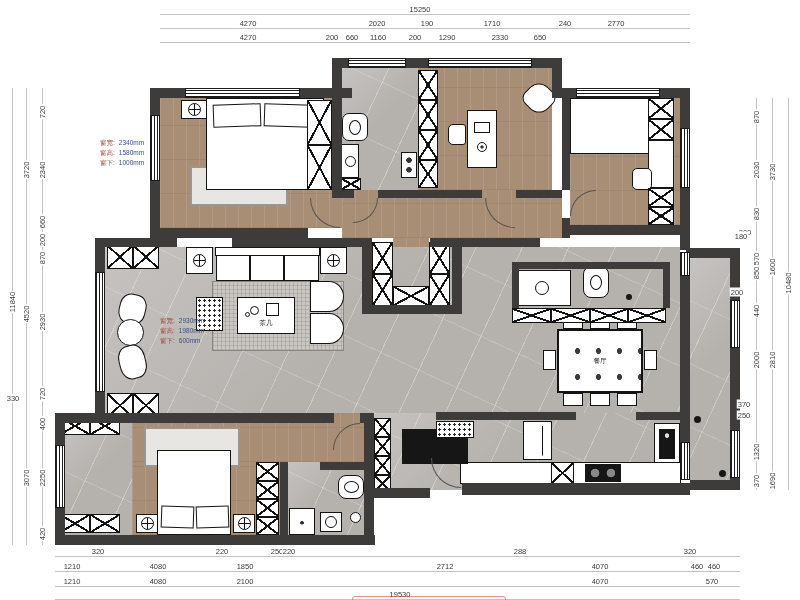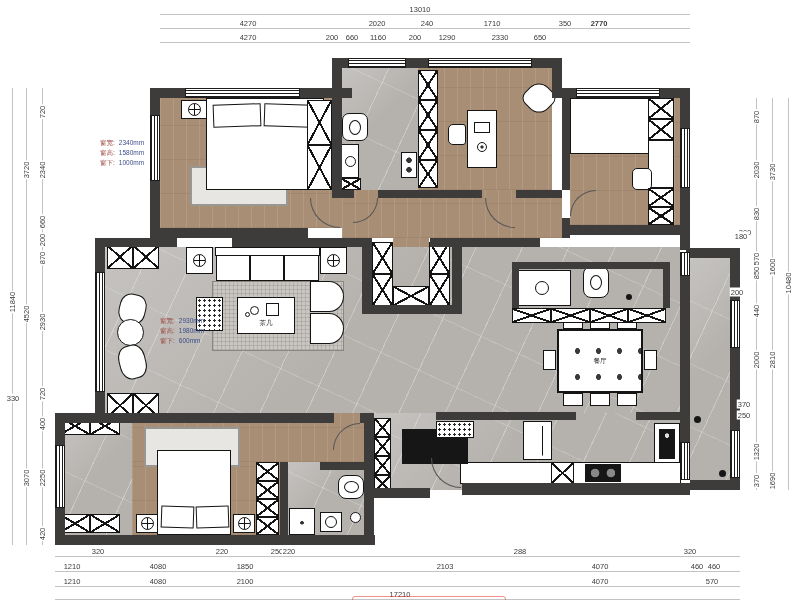--- a/index.html
+++ b/index.html
@@ -289,54 +289,54 @@
   <div class="dl" style="left:55px;top:586px;width:685px;height:1px"></div>
   <div class="dl" style="left:55px;top:599px;width:685px;height:1px"></div>
   <div class="dl" style="left:12px;top:88px;width:1px;height:457px"></div>
   <div class="dl" style="left:26px;top:88px;width:1px;height:457px"></div>
   <div class="dl" style="left:42px;top:88px;width:1px;height:457px"></div>
   <div class="dl" style="left:756px;top:98px;width:1px;height:392px"></div>
   <div class="dl" style="left:772px;top:98px;width:1px;height:392px"></div>
   <div class="dl" style="left:788px;top:98px;width:1px;height:392px"></div>
 
   <div id="dims">
-      <span class="dt" style="left: 420px; top: 14px;">13010</span>
+      <span class="dt" style="left: 420px; top: 14px;">15250</span>
       <span class="dt" style="left: 248px; top: 28px;">4270</span>
       <span class="dt" style="left: 377px; top: 28px;">2020</span>
-      <span class="dt" style="left: 427px; top: 28px;">240</span>
+      <span class="dt" style="left: 427px; top: 28px;">190</span>
       <span class="dt" style="left: 492px; top: 28px;">1710</span>
-      <span class="dt" style="left: 565px; top: 28px;">350</span>
-      <span class="dt" style="left: 599px; top: 28px; font-weight: bold;">2770</span>
+      <span class="dt" style="left: 565px; top: 28px;">240</span>
+      <span class="dt" style="left: 616px; top: 28px;">2770</span>
       <span class="dt" style="left: 248px; top: 42px;">4270</span>
       <span class="dt" style="left: 332px; top: 42px;">200</span>
       <span class="dt" style="left: 352px; top: 42px;">660</span>
       <span class="dt" style="left: 378px; top: 42px;">1160</span>
       <span class="dt" style="left: 415px; top: 42px;">200</span>
       <span class="dt" style="left: 447px; top: 42px;">1290</span>
       <span class="dt" style="left: 500px; top: 42px;">2330</span>
       <span class="dt" style="left: 540px; top: 42px;">650</span>
       <span class="dt" style="left: 98px; top: 556px;">320</span>
       <span class="dt" style="left: 222px; top: 556px;">220</span>
       <span class="dt" style="left: 277px; top: 556px;">250</span>
       <span class="dt" style="left: 289px; top: 556px;">220</span>
       <span class="dt" style="left: 520px; top: 556px;">288</span>
       <span class="dt" style="left: 690px; top: 556px;">320</span>
       <span class="dt" style="left: 72px; top: 571px;">1210</span>
       <span class="dt" style="left: 158px; top: 571px;">4080</span>
       <span class="dt" style="left: 245px; top: 571px;">1850</span>
-      <span class="dt" style="left: 445px; top: 571px;">2103</span>
+      <span class="dt" style="left: 445px; top: 571px;">2712</span>
       <span class="dt" style="left: 600px; top: 571px;">4070</span>
       <span class="dt" style="left: 697px; top: 571px;">460</span>
       <span class="dt" style="left: 714px; top: 571px;">460</span>
       <span class="dt" style="left: 72px; top: 586px;">1210</span>
       <span class="dt" style="left: 158px; top: 586px;">4080</span>
       <span class="dt" style="left: 245px; top: 586px;">2100</span>
       <span class="dt" style="left: 600px; top: 586px;">4070</span>
       <span class="dt" style="left: 712px; top: 586px;">570</span>
-      <span class="dt" style="left: 400px; top: 599px;">17210</span>
+      <span class="dt" style="left: 400px; top: 599px;">19530</span>
       <span class="dt v" style="left: 42px; top: 112px;">720</span>
       <span class="dt v" style="left: 42px; top: 170px;">2340</span>
       <span class="dt v" style="left: 42px; top: 222px;">660</span>
       <span class="dt v" style="left: 42px; top: 240px;">200</span>
       <span class="dt v" style="left: 42px; top: 258px;">870</span>
       <span class="dt v" style="left: 42px; top: 322px;">2930</span>
       <span class="dt v" style="left: 42px; top: 394px;">720</span>
       <span class="dt v" style="left: 42px; top: 424px;">400</span>
       <span class="dt v" style="left: 42px; top: 478px;">2250</span>
       <span class="dt v" style="left: 42px; top: 534px;">420</span>

